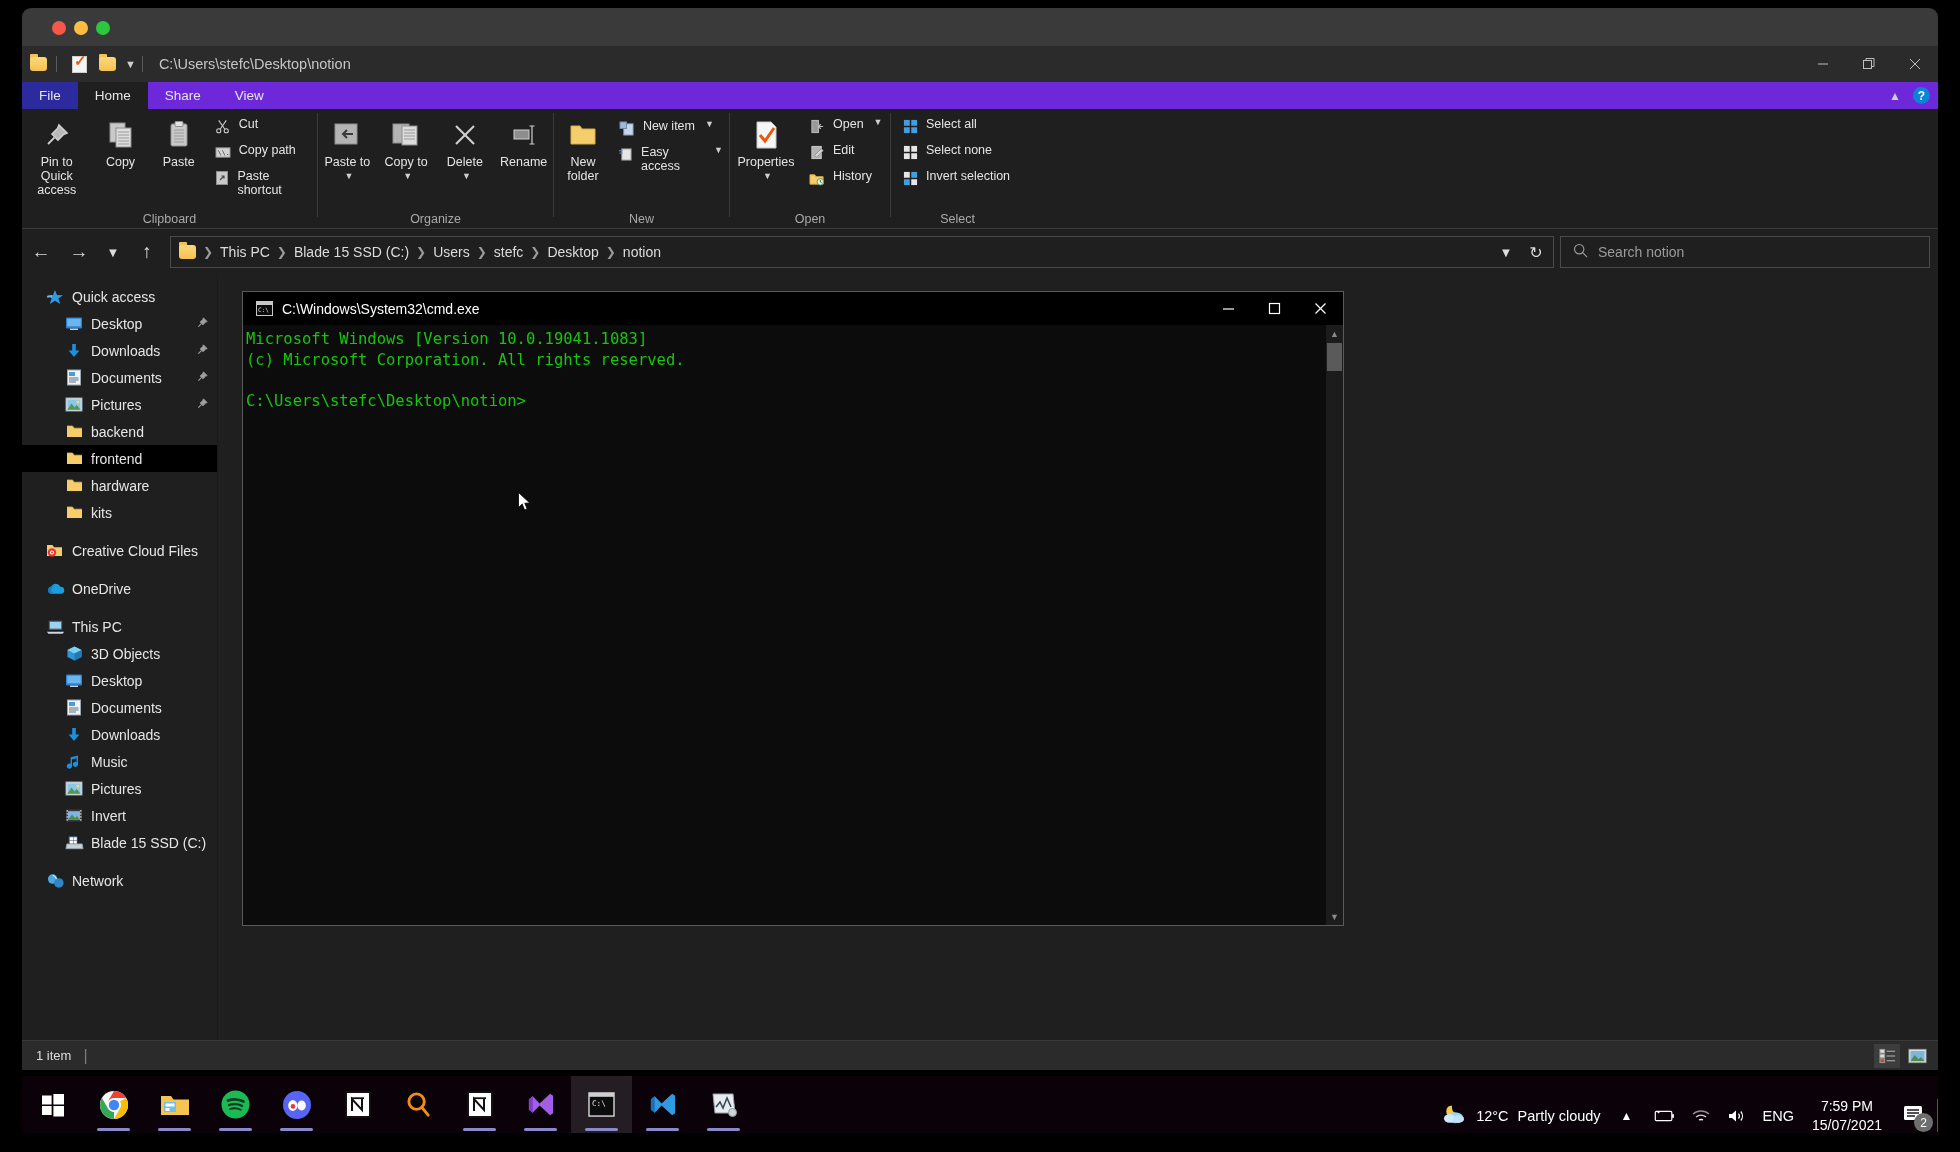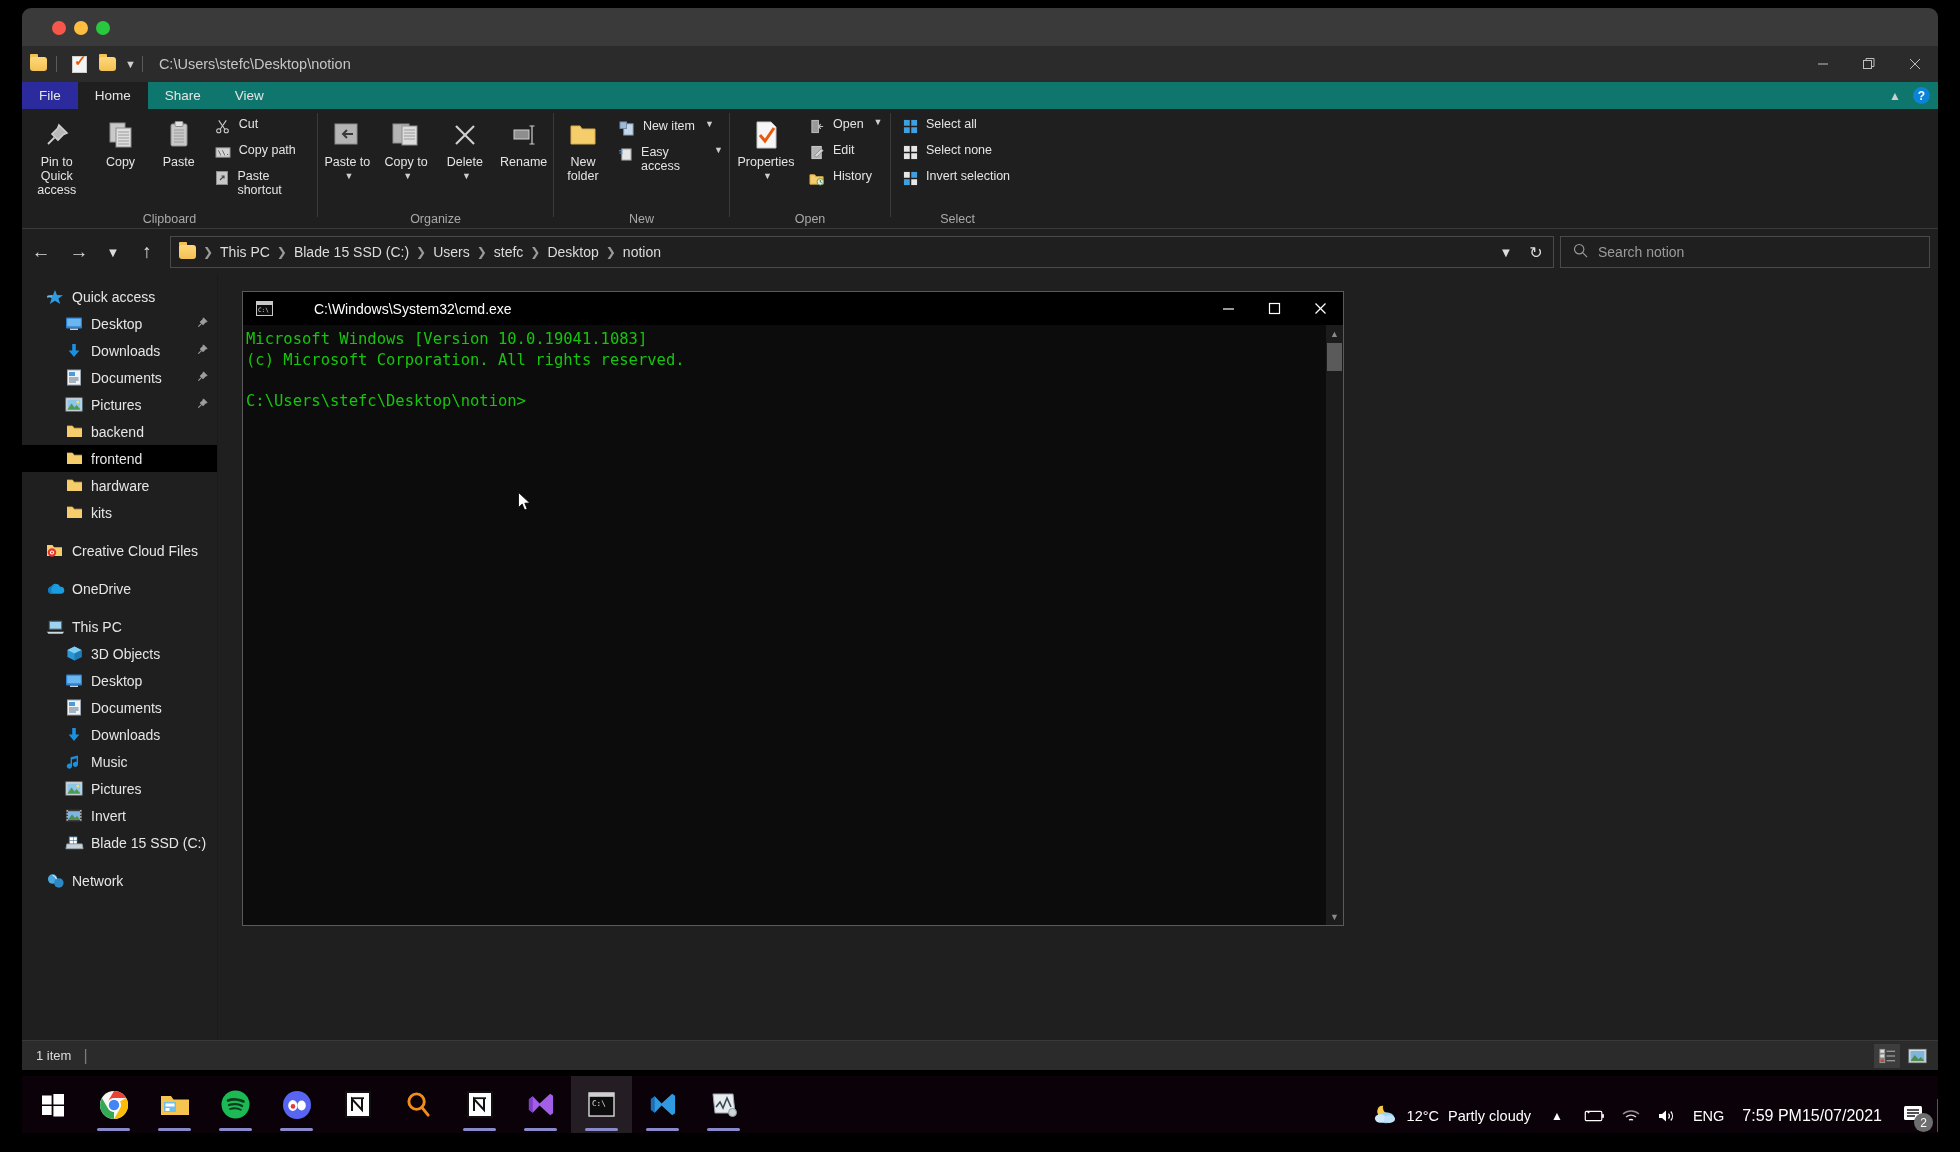--- a/index.html
+++ b/index.html
@@ -58,21 +58,21 @@
   #qa-path { color: #c6c6c6; font-size: 14.5px; margin-left: 10px; }
 
   #win-ctrls { position: absolute; right: 0; top: 0; height: 36px; display: flex; }
   .wc { width: 46px; height: 36px; display: flex; align-items: center; justify-content: center;
         color: #bfbfbf; font-size: 14px; }
   .wc svg { display: block; }
 
   
   #tabs-row {
     position: absolute; left: 0; top: 36px; width: 100%; height: 27px;
-    background: #0f766e; display: flex; align-items: stretch;
+    background: #6d28d9; display: flex; align-items: stretch;
   }
   .tab { padding: 0 17px; display: flex; align-items: center; font-size: 13.5px; color: #e4e4e4; }
   .tab.file { background: #2b2b9e; }
   .tab.active { background: #1f1f1f; }
   #ribbon-right { position: absolute; right: 8px; top: 36px; height: 27px; display: flex; align-items: center; gap: 12px; }
   .chev-up { color: #cfcfcf; font-size: 12px; }
   .help-btn {
     width: 17px; height: 17px; border-radius: 50%; background: #0a84d8;
     color: #fff; font-size: 12px; font-weight: bold; display: flex;
     align-items: center; justify-content: center;
@@ -158,21 +158,20 @@
   .vbtn.active { background: #3d3d3d; }
 
   
   #cmd {
     position: absolute; left: 220px; top: 245px; width: 1102px; height: 635px;
     background: #0c0c0c; border: 1px solid #5a5a5a;
   }
   #cmd-title {
     height: 33px; background: #000; display: flex; align-items: center;
     position: relative;
-    gap: 32px;
   }
   #cmd-icon {
     width: 17px; height: 15px; margin-left: 13px; background: #0c0c0c;
     border: 1px solid #c8c8c8; position: relative; flex: 0 0 17px;
   }
   #cmd-icon:before {
     content: ""; position: absolute; left: 0; top: 0; right: 0; height: 3px;
     background: #c8c8c8;
   }
   #cmd-icon .prompt { position: absolute; left: 1px; top: 4px; font-size: 6px;
@@ -217,22 +216,22 @@
   .tb-item.active { background: rgba(255,255,255,0.11); }
   .tb-item .underline {
     position: absolute; bottom: 2px; left: 14px; width: 33px; height: 3px;
     background: #8a8acb; border-radius: 2px;
   }
   #tray {
     position: absolute; right: 22px; top: 17px; height: 57px; display: flex;
     align-items: center; color: #fff; font-size: 14.5px; gap: 0;
   }
   .tray-item { display: flex; align-items: center; padding: 0 8px; height: 57px; }
-  #tray-clock { display: flex; flex-direction: row; align-items: center; justify-content: center;
-                line-height: 19px; font-size: 16px; padding: 0 10px; }
+  #tray-clock { display: flex; flex-direction: column; align-items: center; justify-content: center;
+                line-height: 19px; font-size: 14px; padding: 0 10px; }
   #notif { position: relative; padding: 0 14px 0 10px; }
   #notif-badge {
     position: absolute; right: 5px; bottom: 12px; width: 19px; height: 19px;
     border-radius: 50%; background: #6e6e6e; color: #fff; font-size: 12px;
     display: flex; align-items: center; justify-content: center;
   }
   #tray-edge { position: absolute; right: 0; top: 12px; width: 1px; height: 33px; background: #555; }
 </style>
 </head>
 <body>

